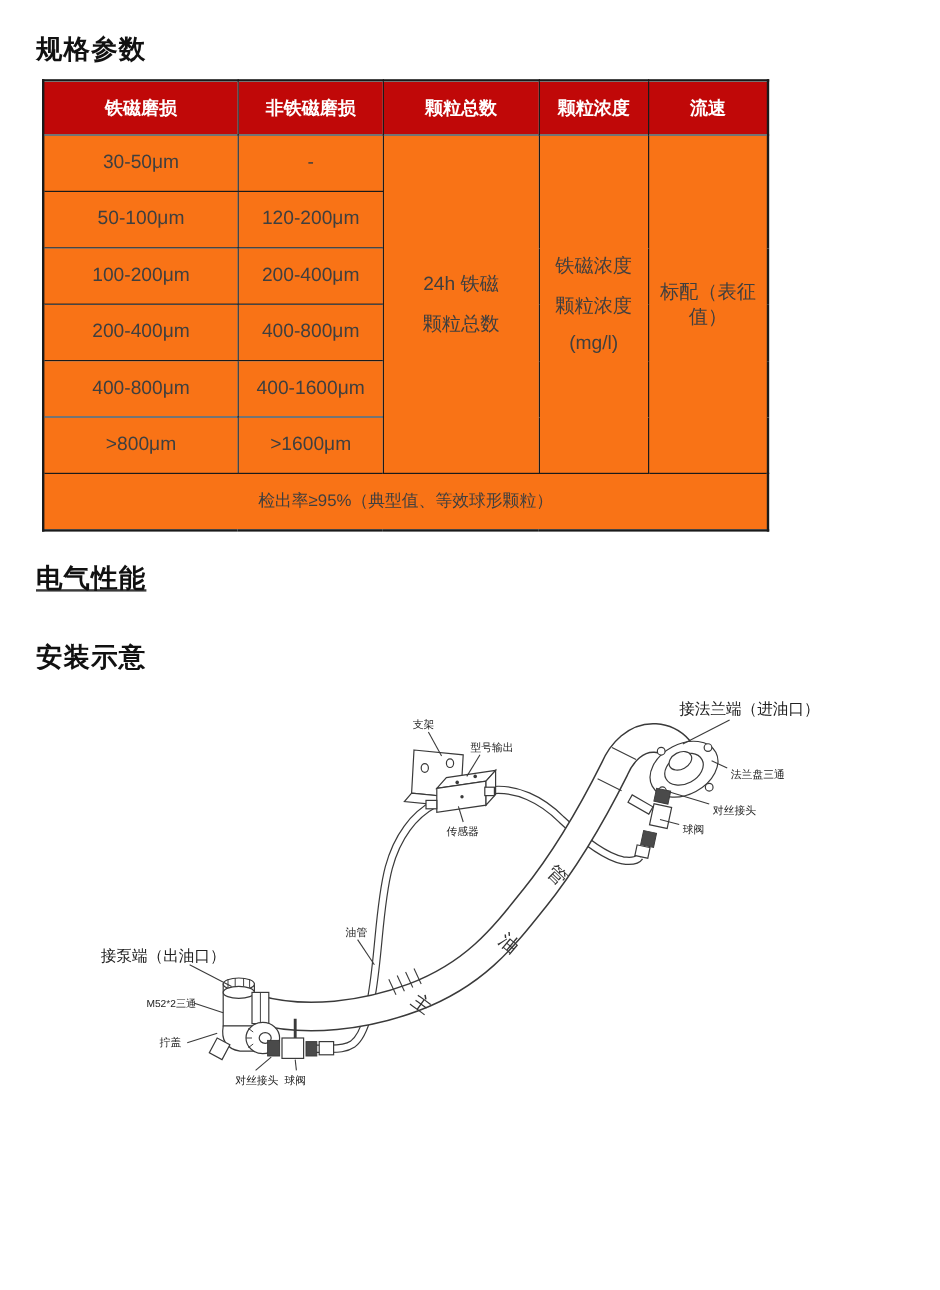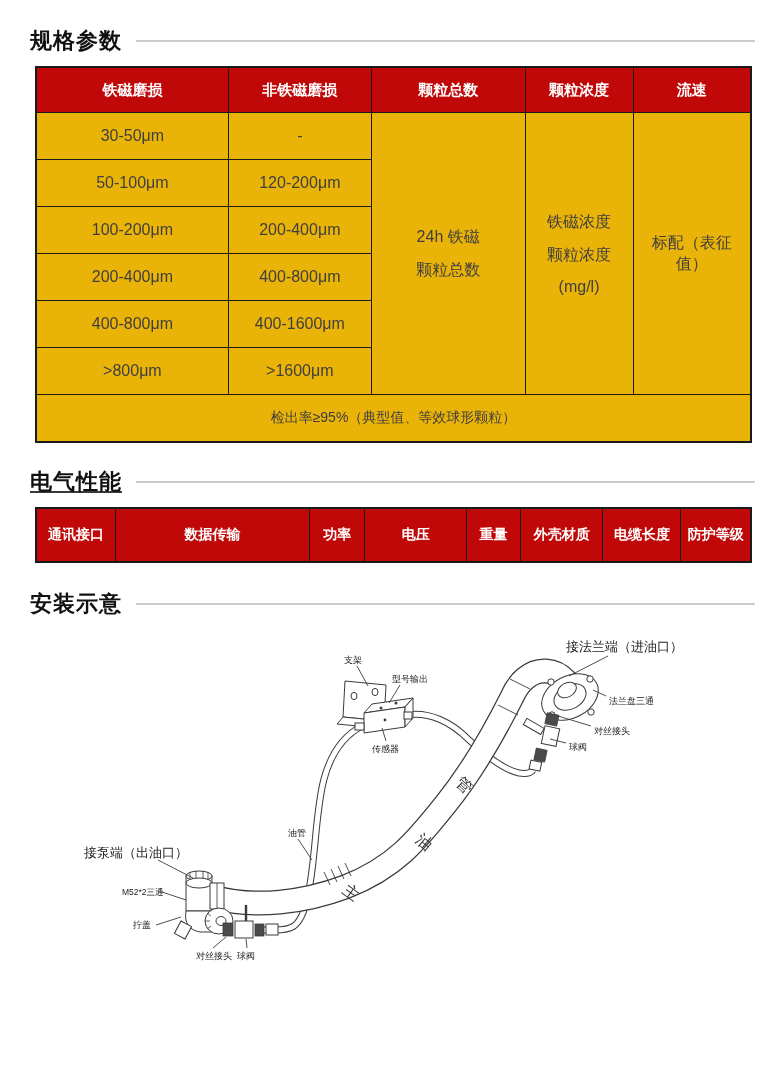--- a/index.html
+++ b/index.html
@@ -1,25 +1,25 @@
 <!DOCTYPE html>
 <html><head>
 <meta charset="utf-8">
 <style>
   html,body{margin:0;padding:0;background:#ffffff;}
   body{width:783px;height:1075px;overflow:hidden;
        font-family:"Liberation Sans","DejaVu Sans",sans-serif;color:#3a3a3a;}
-  .section-head{display:flex;align-items:center;margin:26px 28px 10px 30px;}
+  .section-head{display:flex;margin:26px 28px 10px 30px;flex-direction:column;}
   .section-head h2{margin:0;font-size:22px;font-weight:bold;color:#111;letter-spacing:1px;white-space:nowrap;}
   .section-head .rule{flex:1;height:2px;background:#cbcbcb;margin-left:14px;}
-  table{border-collapse:collapse;table-layout:fixed;margin-left:35px;width:717px;}
+  table{border-collapse:collapse;table-layout:fixed;margin-left:35px;width:606px;}
   th,td{border:1px solid #1a1a1a;text-align:center;vertical-align:middle;padding:0 4px;overflow:hidden;}
   table{border:2px solid #1a1a1a;}
   th{background:#c00808;color:#ffffff;font-weight:bold;}
-  td{background:#eab308;color:#3f3f3f;}
+  td{background:#f97316;color:#3f3f3f;}
   #spec-table th{height:44px;font-size:15px;}
   #spec-table td{height:46px;font-size:16px;}
   #spec-table td.multi div{margin:12px 0;}
   #spec-table td.footer-cell{height:46px;font-size:14px;}
   #elec-table th{height:52px;font-size:14px;}
   #elec-table td{height:64px;font-size:15px;}
   #elec-head{margin-top:24px;text-decoration:underline;}
   #install-head{}
   #diagram-wrap{position:relative;width:783px;height:360px;margin-top:0;}
   svg text{font-family:"Liberation Sans","DejaVu Sans",sans-serif;fill:#222;}
@@ -105,30 +105,20 @@
     <col style="width:11.1%">
       <col style="width:27.2%">
       <col style="width:7.7%">
       <col style="width:14.2%">
     <col style="width:7.6%">
       <col style="width:11.5%">
       <col style="width:10.9%">
       <col style="width:9.8%">
   </colgroup>
   <tbody>
-      <tr>
-    <th>通讯接口</th>
-    <th>数据传输</th>
-    <th>功率</th>
-    <th>电压</th>
-    <th>重量</th>
-    <th>外壳材质</th>
-    <th>电缆长度</th>
-    <th>防护等级</th>
-  </tr>
 </tbody>
   </table>
 
 <div class="section-head" id="install-head">
   <h2>安装示意</h2>
   <div class="rule"></div>
 </div>
 
 <div id="diagram-wrap">
 <svg width="783" height="360" viewBox="0 0 783 360">

